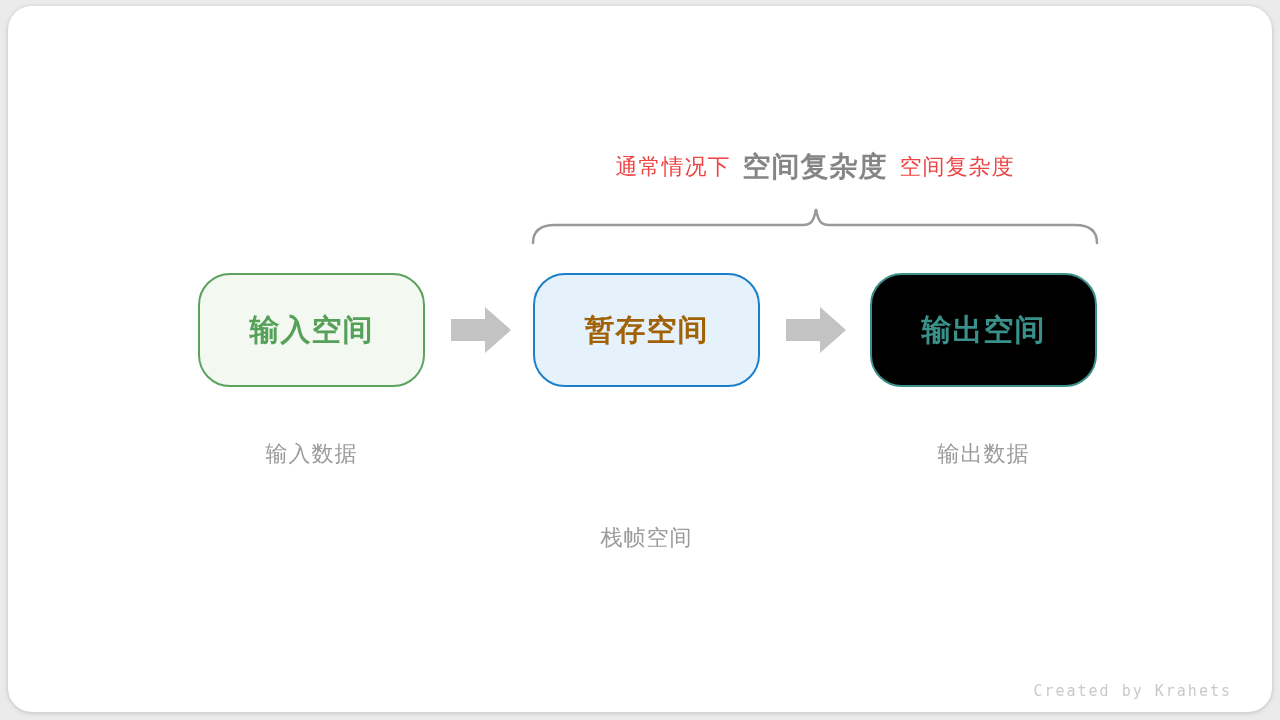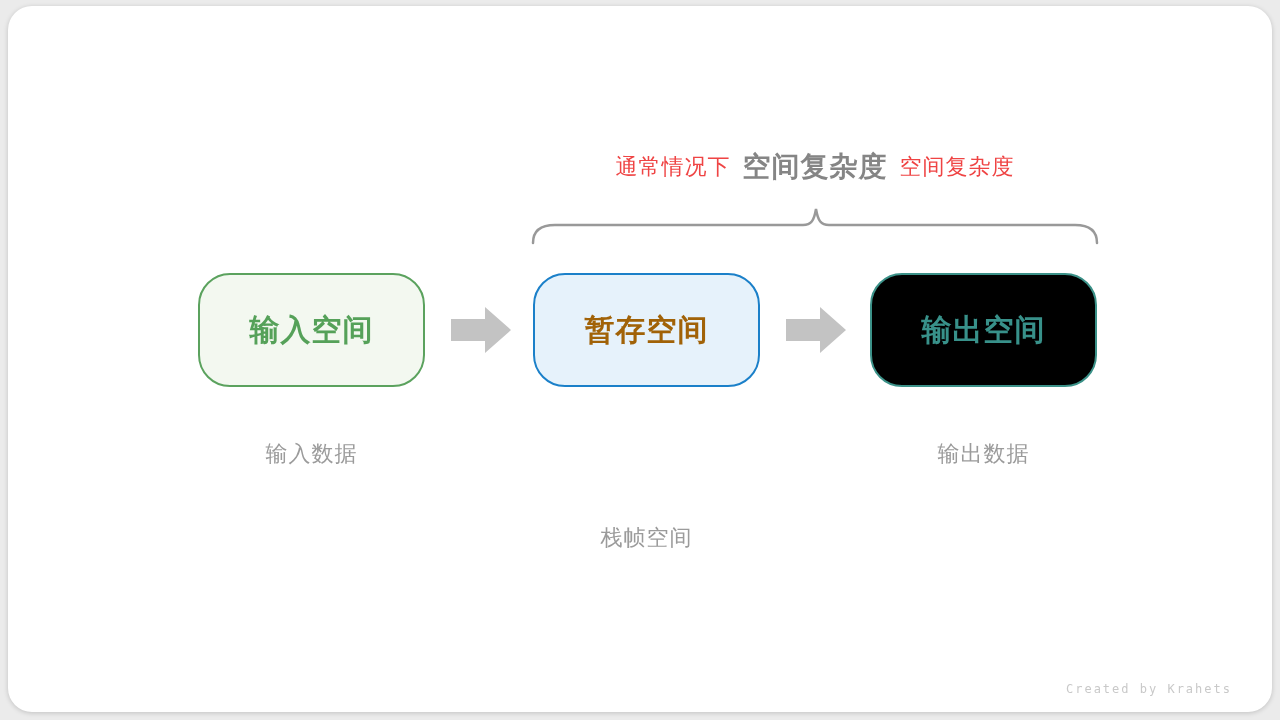--- a/index.html
+++ b/index.html
@@ -87,21 +87,21 @@
   .sub-row-2 { top: 471px; }
   .sub-row-3 { top: 519px; }
   .sub-col-1 { left: 190px; }
   .sub-col-2 { left: 525px; }
   .sub-col-3 { left: 862px; }
   
   .credit {
     position: absolute;
     right: 40px; top: 676px;
     font-family: "DejaVu Sans Mono", monospace;
-    font-size: 12px;
+    font-size: 15px;
     color: #c9c9c9;
     letter-spacing: 2px;
     text-align: right;
   }
 </style>
 </head>
 <body>
 
 <div class="card">
 

